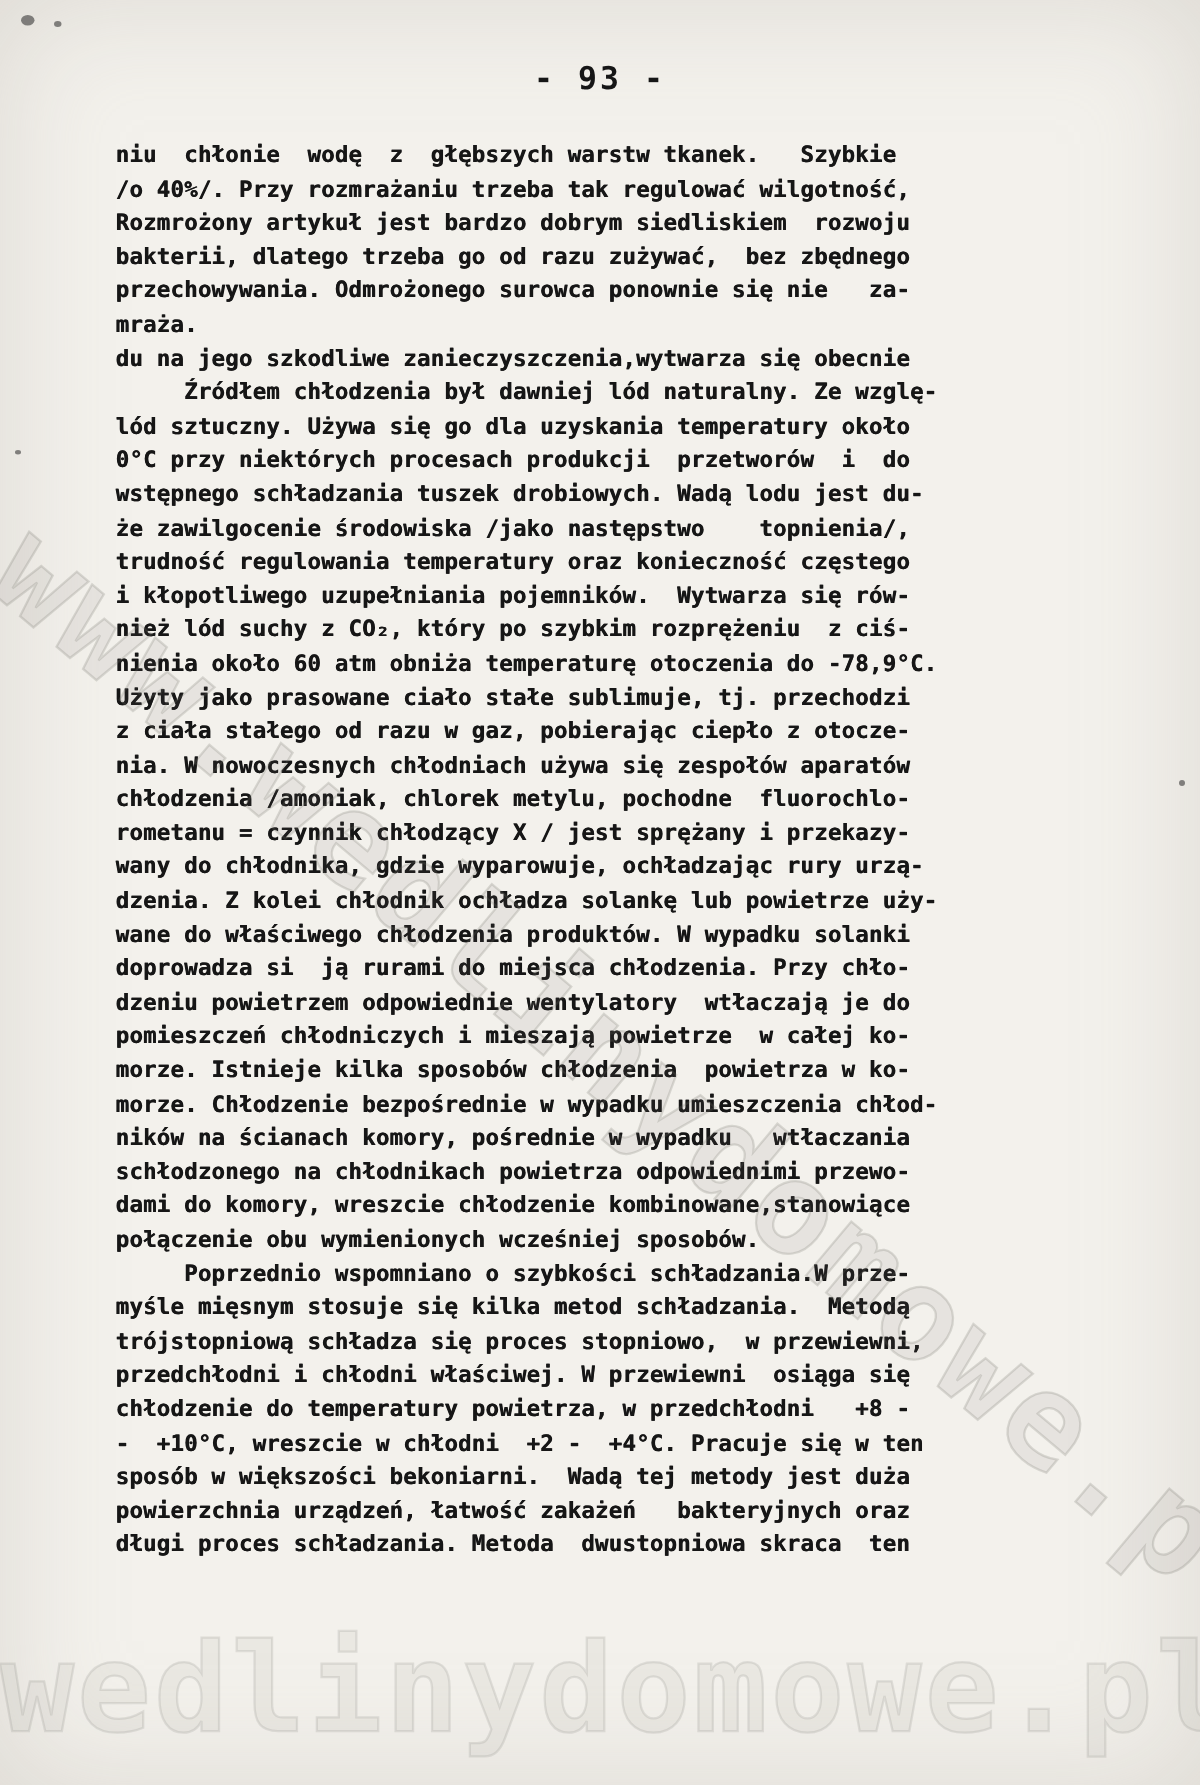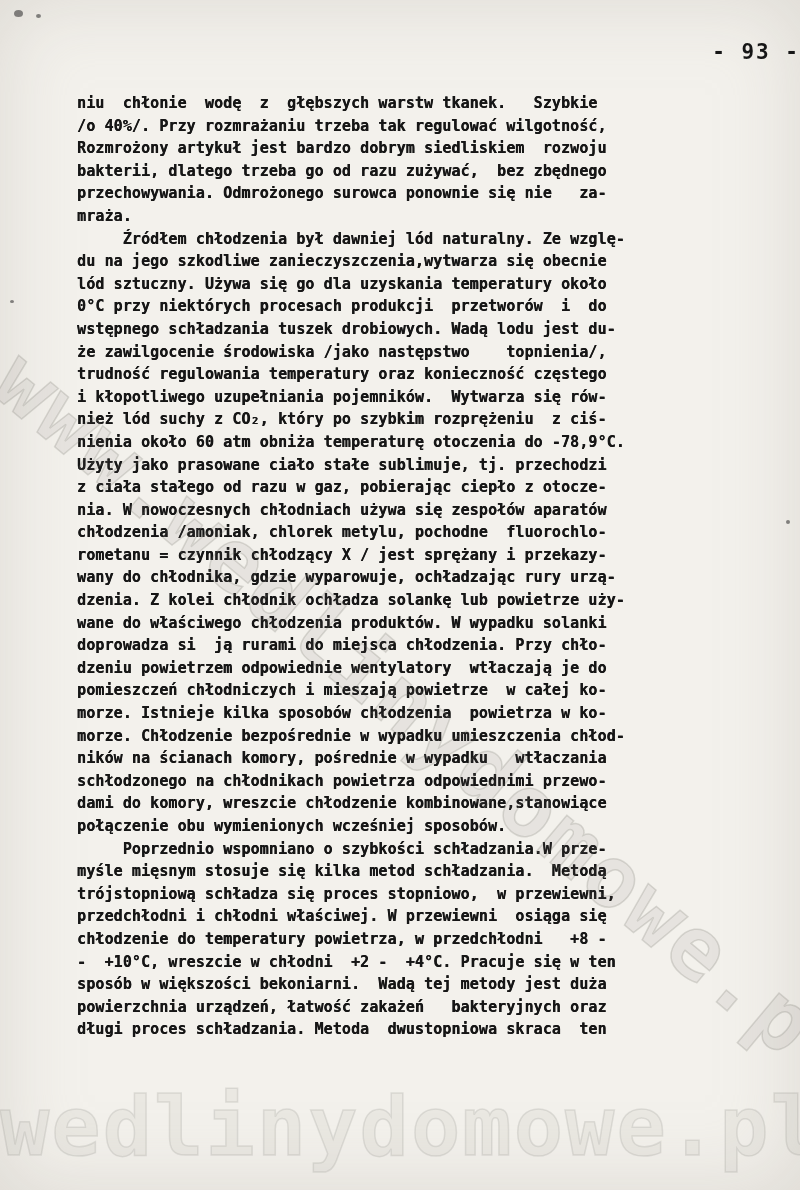--- a/index.html
+++ b/index.html
@@ -15,21 +15,21 @@
     overflow: hidden;
     font-family: "DejaVu Sans Mono", "Liberation Mono", monospace;
     color: #161616;
     box-shadow: inset 0 0 80px rgba(180,175,165,0.35);
   }
   .page-number {
     position: absolute;
     top: 40px;
     left: 0;
     width: 100%;
-    text-align: right;
+    text-align: center;
     font-size: 21px;
     font-weight: 700;
     letter-spacing: 2px;
   }
   .text-block {
     position: absolute;
     top: 92px;
     left: 57px;
     right: 40px;
   }
@@ -84,22 +84,22 @@
 
   <div class="page-number">- 93 -</div>
 
   <div class="text-block">
       <div class="line">niu  chłonie  wodę  z  głębszych warstw tkanek.   Szybkie</div>
       <div class="line">/o 40%/. Przy rozmrażaniu trzeba tak regulować wilgotność,</div>
       <div class="line">Rozmrożony artykuł jest bardzo dobrym siedliskiem  rozwoju</div>
       <div class="line">bakterii, dlatego trzeba go od razu zużywać,  bez zbędnego</div>
       <div class="line">przechowywania. Odmrożonego surowca ponownie się nie   za-</div>
       <div class="line">mraża.</div>
+      <div class="line">du na jego szkodliwe zanieczyszczenia,wytwarza się obecnie</div>
       <div class="line">     Źródłem chłodzenia był dawniej lód naturalny. Ze wzglę-</div>
-      <div class="line">du na jego szkodliwe zanieczyszczenia,wytwarza się obecnie</div>
       <div class="line">lód sztuczny. Używa się go dla uzyskania temperatury około</div>
       <div class="line">0°C przy niektórych procesach produkcji  przetworów  i  do</div>
       <div class="line">wstępnego schładzania tuszek drobiowych. Wadą lodu jest du-</div>
       <div class="line">że zawilgocenie środowiska /jako następstwo    topnienia/,</div>
       <div class="line">trudność regulowania temperatury oraz konieczność częstego</div>
       <div class="line">i kłopotliwego uzupełniania pojemników.  Wytwarza się rów-</div>
       <div class="line">nież lód suchy z CO₂, który po szybkim rozprężeniu  z ciś-</div>
       <div class="line">nienia około 60 atm obniża temperaturę otoczenia do -78,9°C.</div>
       <div class="line">Użyty jako prasowane ciało stałe sublimuje, tj. przechodzi</div>
       <div class="line">z ciała stałego od razu w gaz, pobierając ciepło z otocze-</div>

